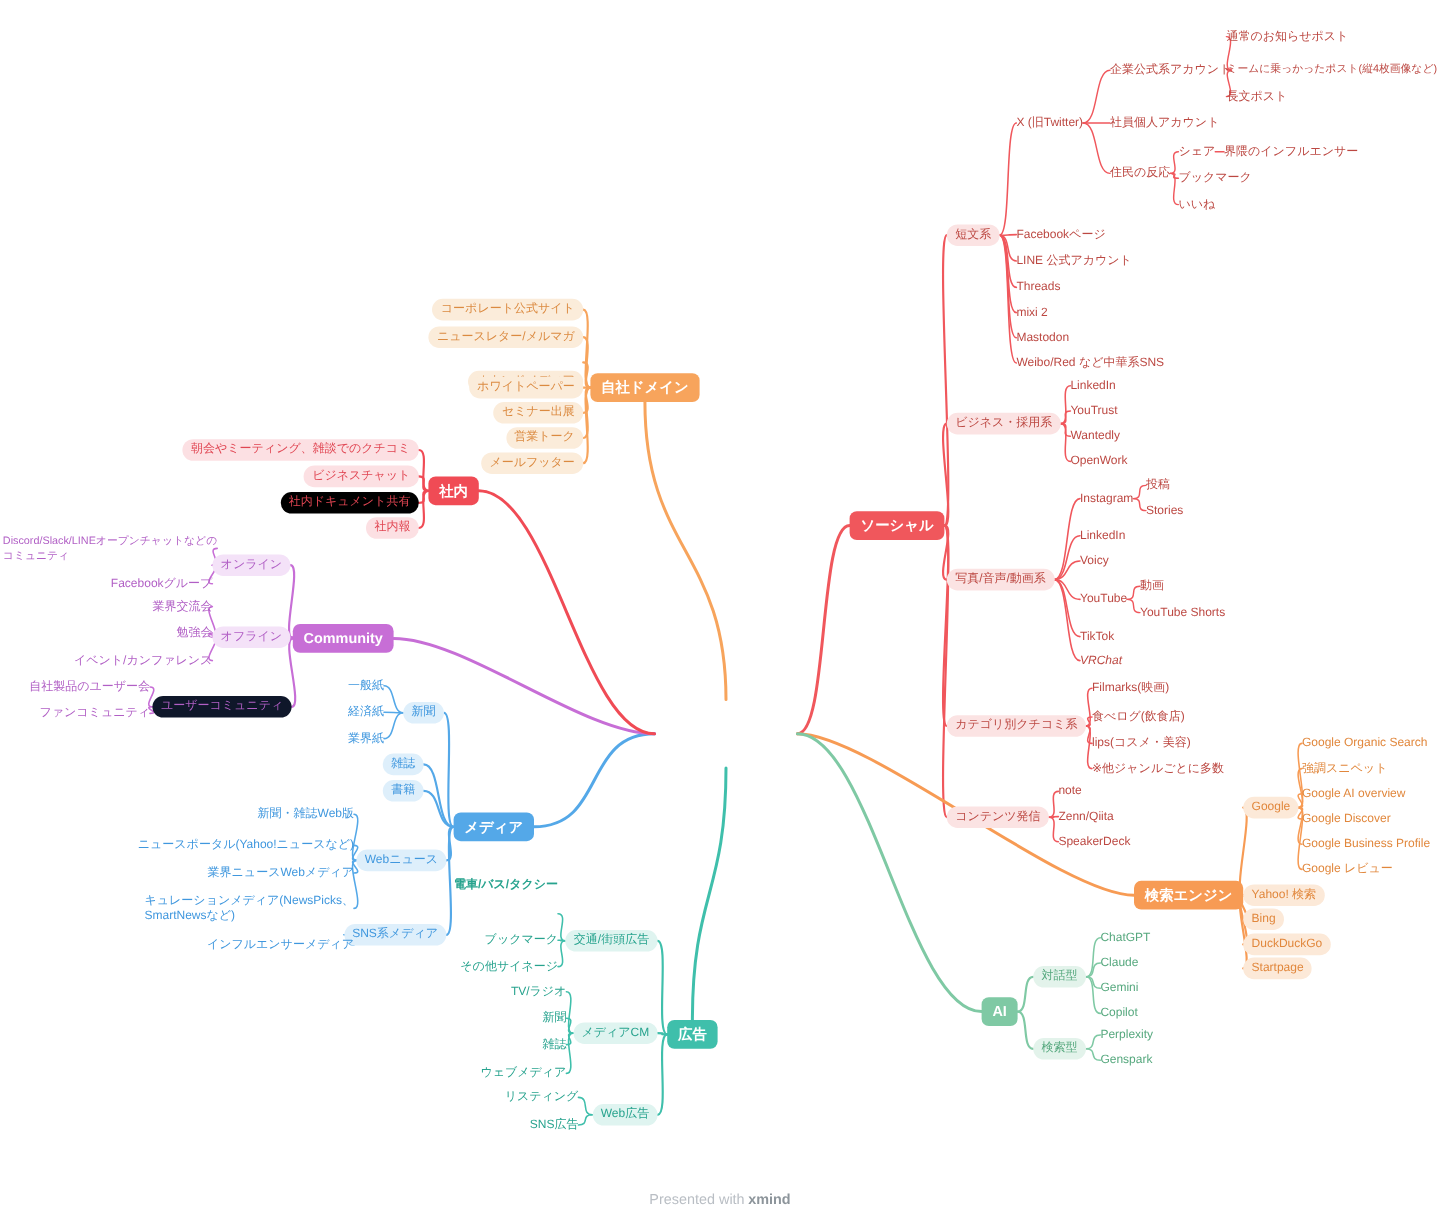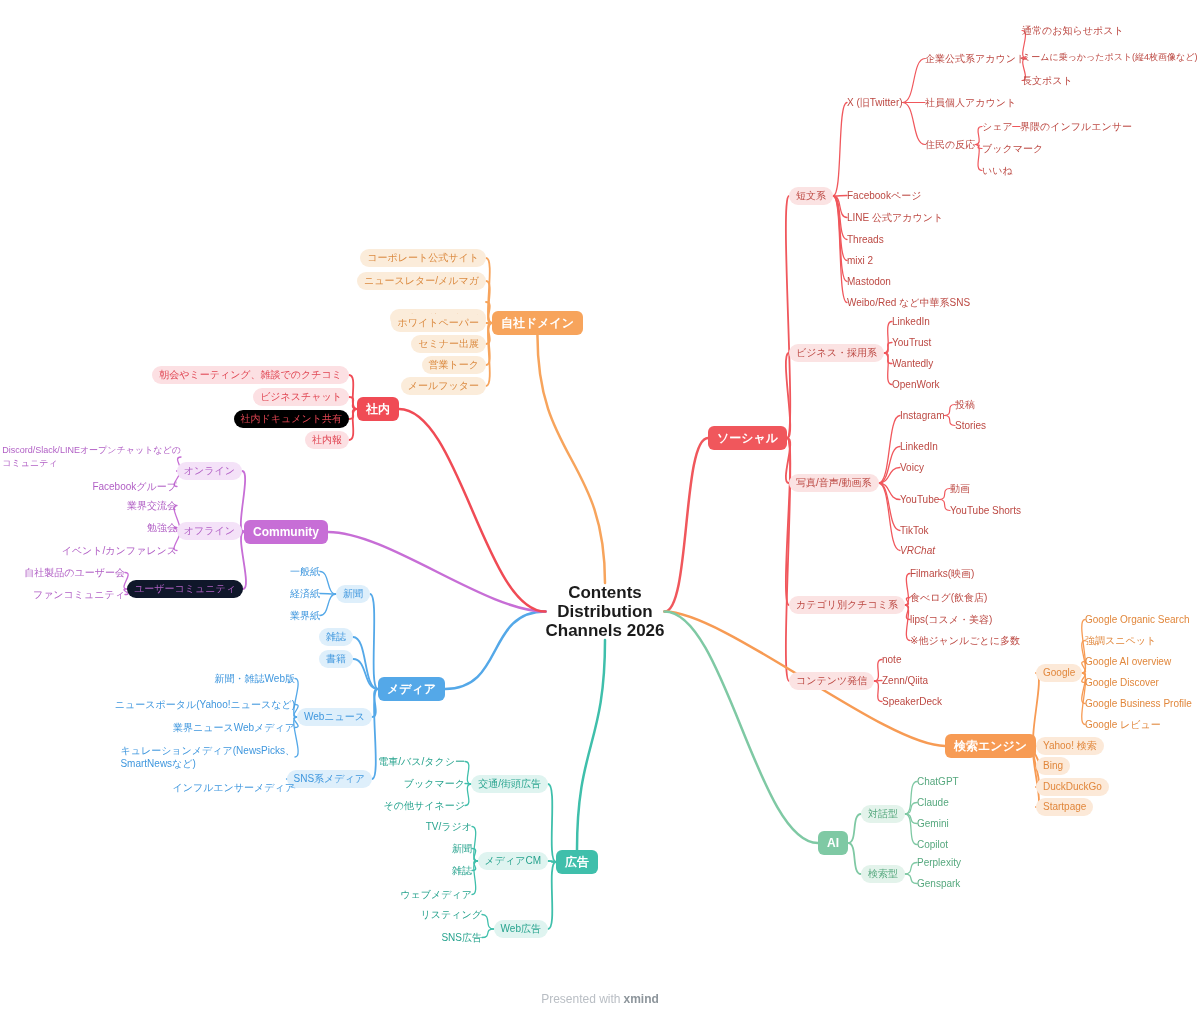--- a/index.html
+++ b/index.html
@@ -130,23 +130,20 @@
       <path d="M 605,583 C 605,459 537.4375,459 537.4375,335" fill="none" stroke="#F7A45C" stroke-width="2.5" stroke-linecap="round"></path>
       <path d="M 491.875,323 C 481.875,323 496,258 486,258" fill="none" stroke="#F7A45C" stroke-width="1.8" stroke-linecap="round"></path>
       <path d="M 491.875,323 C 481.875,323 496,281 486,281" fill="none" stroke="#F7A45C" stroke-width="1.8" stroke-linecap="round"></path>
       <path d="M 491.875,323 C 481.875,323 496,302 486,302" fill="none" stroke="#F7A45C" stroke-width="1.8" stroke-linecap="round"></path>
       <path d="M 491.875,323 C 481.875,323 496,323 486,323" fill="none" stroke="#F7A45C" stroke-width="1.8" stroke-linecap="round"></path>
       <path d="M 491.875,323 C 481.875,323 496,344 486,344" fill="none" stroke="#F7A45C" stroke-width="1.8" stroke-linecap="round"></path>
       <path d="M 491.875,323 C 481.875,323 496,365 486,365" fill="none" stroke="#F7A45C" stroke-width="1.8" stroke-linecap="round"></path>
       <path d="M 491.875,323 C 481.875,323 496,386 486,386" fill="none" stroke="#F7A45C" stroke-width="1.8" stroke-linecap="round"></path>
     </svg>
 
-  <div class="center" id="center" style="left:605px;top:583px;transform:translateX(-50%)">Contents
-Distribution
-Channels 2026</div>
 
   <div class="n m" id="soc" style="left: 708px; top: 426px; background: rgb(240, 87, 92);">ソーシャル</div>
   <div class="n p" id="s0" style="left: 789px; top: 187px; background: rgb(251, 227, 227); color: rgb(188, 72, 66);">短文系</div>
   <div class="n l" id="s0a" style="left: 847px; top: 96px; color: rgb(188, 72, 66);">X (旧Twitter)</div>
   <div class="n l" id="xa" style="left: 925px; top: 52px; color: rgb(188, 72, 66);">企業公式系アカウント</div>
   <div class="n l" id="xa0" style="left: 1022px; top: 24px; color: rgb(188, 72, 66);">通常のお知らせポスト</div>
   <div class="n l" id="xa1" style="left: 1022px; top: 51px; font-size: 9px; color: rgb(188, 72, 66);">ミームに乗っかったポスト(縦4枚画像など)</div>
   <div class="n l" id="xa2" style="left: 1022px; top: 74px; color: rgb(188, 72, 66);">長文ポスト</div>
   <div class="n l" id="xb" style="left: 925px; top: 96px; color: rgb(188, 72, 66);">社員個人アカウント</div>
   <div class="n l" id="xc" style="left: 925px; top: 138px; color: rgb(188, 72, 66);">住民の反応</div>
@@ -204,21 +201,21 @@
   <div class="n l" id="a0a" style="left: 917px; top: 775px; color: rgb(86, 168, 126);">ChatGPT</div>
   <div class="n l" id="a0b" style="left: 917px; top: 796px; color: rgb(86, 168, 126);">Claude</div>
   <div class="n l" id="a0c" style="left: 917px; top: 817px; color: rgb(86, 168, 126);">Gemini</div>
   <div class="n l" id="a0d" style="left: 917px; top: 838px; color: rgb(86, 168, 126);">Copilot</div>
   <div class="n p" id="a1" style="left: 861px; top: 865px; background: rgb(227, 243, 235); color: rgb(86, 168, 126);">検索型</div>
   <div class="n l" id="a1a" style="left: 917px; top: 856px; color: rgb(86, 168, 126);">Perplexity</div>
   <div class="n l" id="a1b" style="left: 917px; top: 877px; color: rgb(86, 168, 126);">Genspark</div>
 
   <div class="n m" id="ad" style="right: 602px; top: 850px; background: rgb(63, 191, 171);">広告</div>
   <div class="n p" id="t0" style="right: 652px; top: 775px; background: rgb(223, 244, 240); color: rgb(39, 163, 142);">交通/街頭広告</div>
-  <div class="n l" id="t0a" style="right: 735px; top: 755px; color: rgb(39, 163, 142);">電車/バス/タクシー</div>
+  <div class="n l" id="t0a" style="right: 735px; top: 731px; color: rgb(39, 163, 142); font-weight: bold;">電車/バス/タクシー</div>
   <div class="n l" id="t0b" style="right: 735px; top: 777px; color: rgb(39, 163, 142);">ブックマーク</div>
   <div class="n l" id="t0c" style="right: 735px; top: 799px; color: rgb(39, 163, 142);">その他サイネージ</div>
   <div class="n p" id="t1" style="right: 652px; top: 852px; background: rgb(223, 244, 240); color: rgb(39, 163, 142);">メディアCM</div>
   <div class="n l" id="t1a" style="right: 728px; top: 820px; color: rgb(39, 163, 142);">TV/ラジオ</div>
   <div class="n l" id="t1b" style="right: 728px; top: 842px; color: rgb(39, 163, 142);">新聞</div>
   <div class="n l" id="t1c" style="right: 728px; top: 864px; color: rgb(39, 163, 142);">雑誌</div>
   <div class="n l" id="t1d" style="right: 728px; top: 888px; color: rgb(39, 163, 142);">ウェブメディア</div>
   <div class="n p" id="t2" style="right: 652px; top: 920px; background: rgb(223, 244, 240); color: rgb(39, 163, 142);">Web広告</div>
   <div class="n l" id="t2a" style="right: 718px; top: 908px; color: rgb(39, 163, 142);">リスティング</div>
   <div class="n l" id="t2b" style="right: 718px; top: 931px; color: rgb(39, 163, 142);">SNS広告</div>

